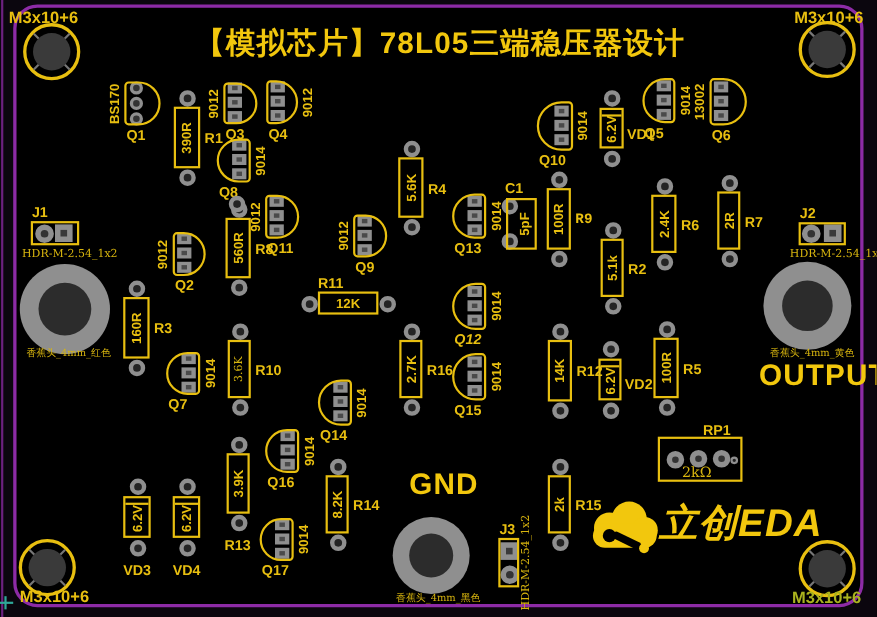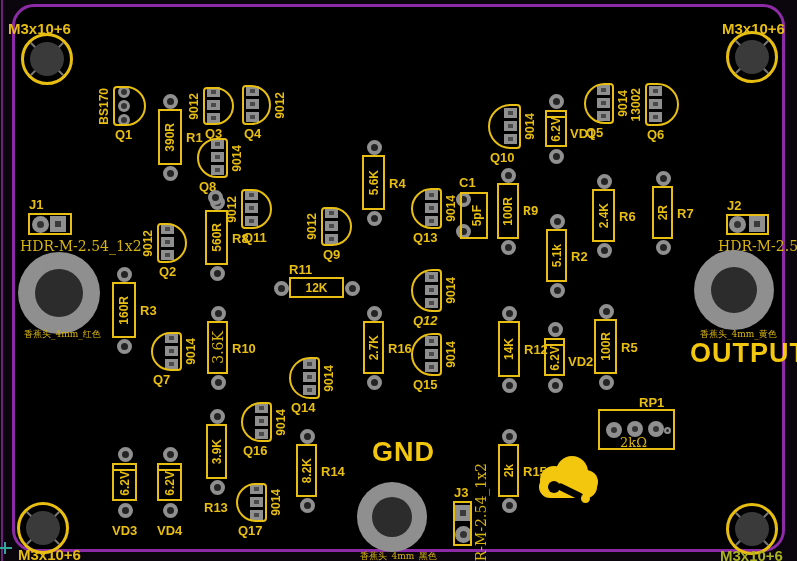--- a/index.html
+++ b/index.html
@@ -1,38 +1,39 @@
 <!DOCTYPE html>
 <html><head>
 <meta charset="utf-8">
 <style>
   html,body{margin:0;padding:0;background:#0b060e;}
   #canvas{position:relative;width:797px;height:561px;background:#0b060e;overflow:hidden;
           font-family:"Liberation Sans",sans-serif;}
   #board{position:absolute;left:12px;top:4px;width:773px;height:548px;box-sizing:border-box;
          border:3px solid #8d2ba6;border-radius:22px;background:#000;}
-  #parts{position:absolute;left:0;top:12px;width:797px;height:420px;}
+  #parts{position:absolute;left:0;top:0;width:797px;height:420px;}
   .ref{font-weight:bold;font-size:13px;color:#e8bf10;white-space:nowrap;line-height:1;}
   .val{font-weight:bold;font-size:12px;color:#e8bf10;white-space:nowrap;line-height:1;}
   .vtext{writing-mode:vertical-rl;transform:rotate(180deg);}
-  .serif{font-family:"DejaVu Serif",serif;font-size:14px;color:#d8b50e;white-space:nowrap;line-height:1;}
+  .serif{font-family:"DejaVu Serif",serif;font-size:10px;color:#d8b50e;white-space:nowrap;line-height:1;}
   .cn{font-family:"DejaVu Serif",serif;font-size:9px;color:#d8b50e;white-space:nowrap;line-height:1;}
   .bigname{font-weight:bold;font-size:27px;color:#f2c70d;letter-spacing:1px;white-space:nowrap;line-height:1;}
   #title{position:absolute;left:120px;top:21px;width:560px;text-align:center;
          font-weight:bold;font-size:27px;color:#f2c70d;letter-spacing:1px;white-space:nowrap;}
   #logo-text{position:absolute;left:599px;top:458px;font-weight:bold;font-style:italic;
          font-size:35px;color:#f2c70d;letter-spacing:1px;line-height:1;}
   .mh-label{position:absolute;font-weight:bold;font-size:15px;color:#e8bf10;white-space:nowrap;line-height:1;}
 </style>
 </head>
 <body>
 
 <div id="canvas">
   <div style="position:absolute;left:1px;top:0;width:2px;height:561px;background:rgba(141,43,166,.75);"></div>
   <div id="board"></div>
+  <div id="title">【模拟芯片】78L05三端稳压器设计</div>
 
   <div id="parts">
       <div style="position: absolute; left: 21px; top: 21px; width: 52px; height: 52px;">
         <div style="position: absolute; left: 0px; top: 0px; width: 52px; height: 52px; box-sizing: border-box; border: 3px solid rgb(232, 191, 16); border-radius: 50%;"></div>
         <div style="position: absolute; left: 3px; top: 25px; width: 46px; height: 2px; background: rgb(119, 119, 119); transform: rotate(45deg);"></div>
         <div style="position: absolute; left: 3px; top: 25px; width: 46px; height: 2px; background: rgb(119, 119, 119); transform: rotate(-45deg);"></div>
         <div style="position: absolute; left: 9px; top: 9px; width: 34px; height: 34px; background: rgb(58, 58, 58); border-radius: 50%;"></div>
       </div>
       <div class="mh-label" style="position: absolute; left: 8px; top: 9px; color: rgb(232, 191, 16);">M3x10+6</div>
       <div style="position: absolute; left: 726px; top: 19px; width: 52px; height: 52px;">
@@ -575,16 +576,17 @@
     <div style="position:absolute;left:0;top:0;width:64px;height:50px;">
       <div style="position:absolute;left:4px;top:12px;width:28px;height:28px;background:#f2c70d;border-radius:50%;"></div>
       <div style="position:absolute;left:20px;top:2px;width:32px;height:32px;background:#f2c70d;border-radius:50%;"></div>
       <div style="position:absolute;left:38px;top:16px;width:24px;height:24px;background:#f2c70d;border-radius:50%;"></div>
       <div style="position:absolute;left:3px;top:22px;width:58px;height:22px;background:#f2c70d;border-radius:11px;"></div>
       <div style="position:absolute;left:12px;top:27px;width:12px;height:12px;background:#000;border-radius:50%;"></div>
       <div style="position:absolute;left:20px;top:34px;width:28px;height:7px;background:#000;border-radius:4px;transform:rotate(26deg);"></div>
       <div style="position:absolute;left:45px;top:40px;width:9px;height:9px;background:#f2c70d;border-radius:50%;"></div>
     </div>
   </div>
+  <div id="logo-text">立创EDA</div>
 
   <div style="position:absolute;left:0;top:547px;width:12px;height:2px;background:#2fa89a;"></div>
   <div style="position:absolute;left:4px;top:542px;width:2px;height:12px;background:#2fa89a;"></div>
 </div>
 
 </body></html>

